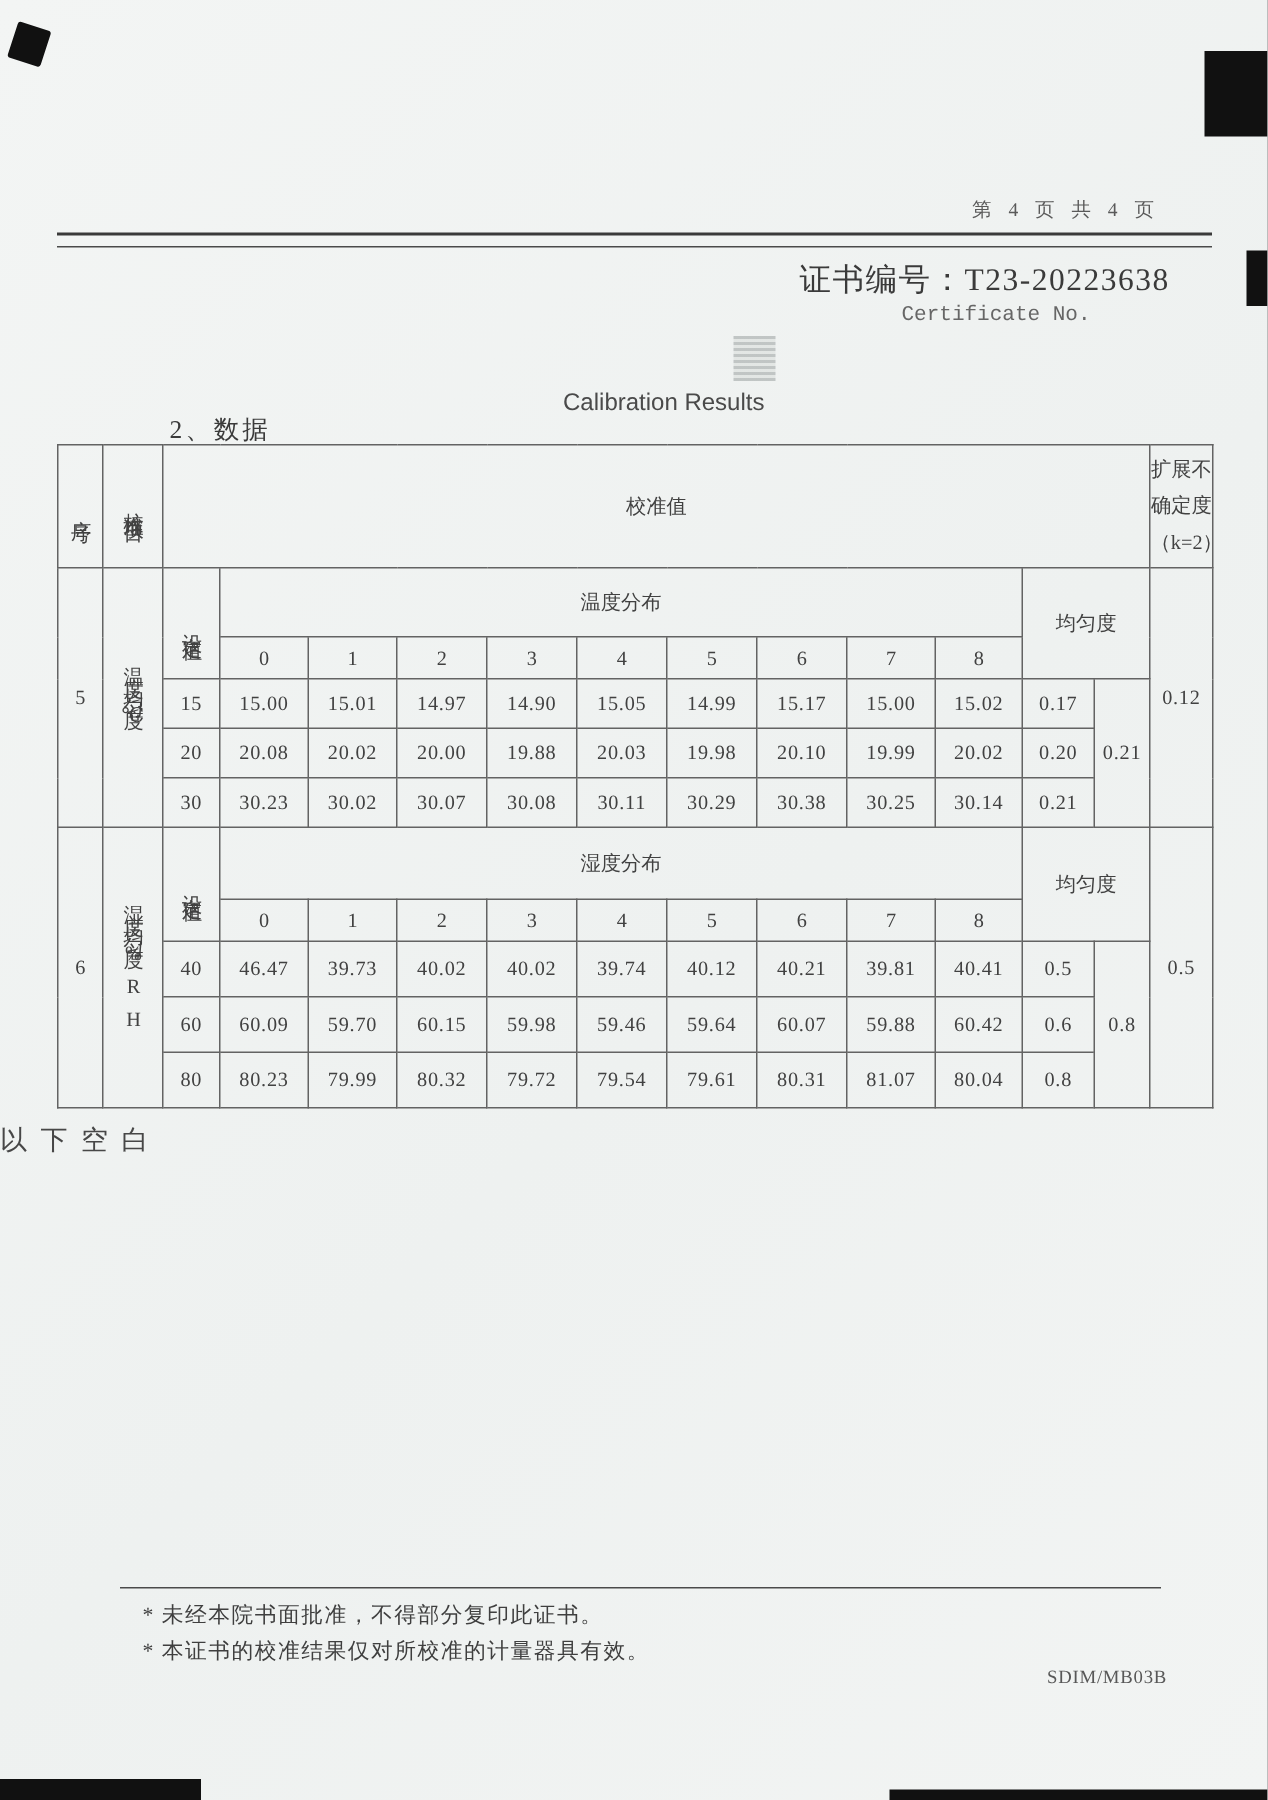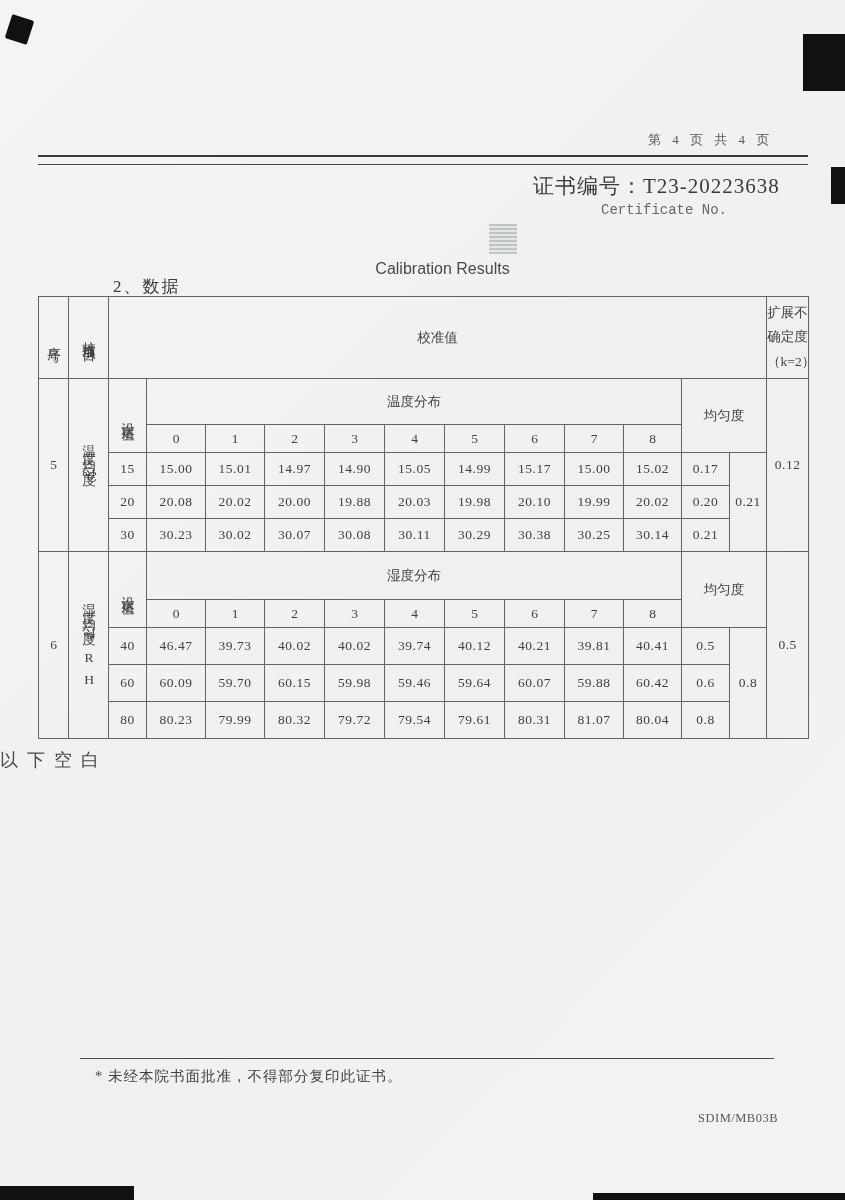--- a/index.html
+++ b/index.html
@@ -281,20 +281,21 @@
             <td class="val">0.8</td>
           </tr>
         </tbody>
       </table>
   </div>
 
   <div class="below-blank">以下空白</div>
 
   <div class="foot-rule"></div>
   <div class="footnote fn1">* 未经本院书面批准，不得部分复印此证书。</div>
+  <div class="footnote fn2">* 本证书的校准结果仅对所校准的计量器具有效。</div>
   <div class="form-code">SDIM/MB03B</div>
 
   <div class="artifact a-tl"></div>
   <div class="artifact a-tr"></div>
   <div class="artifact a-r1"></div>
   <div class="artifact a-bl"></div>
   <div class="artifact a-br"></div>
   <div class="artifact a-stamp"></div>
 </div>
 

